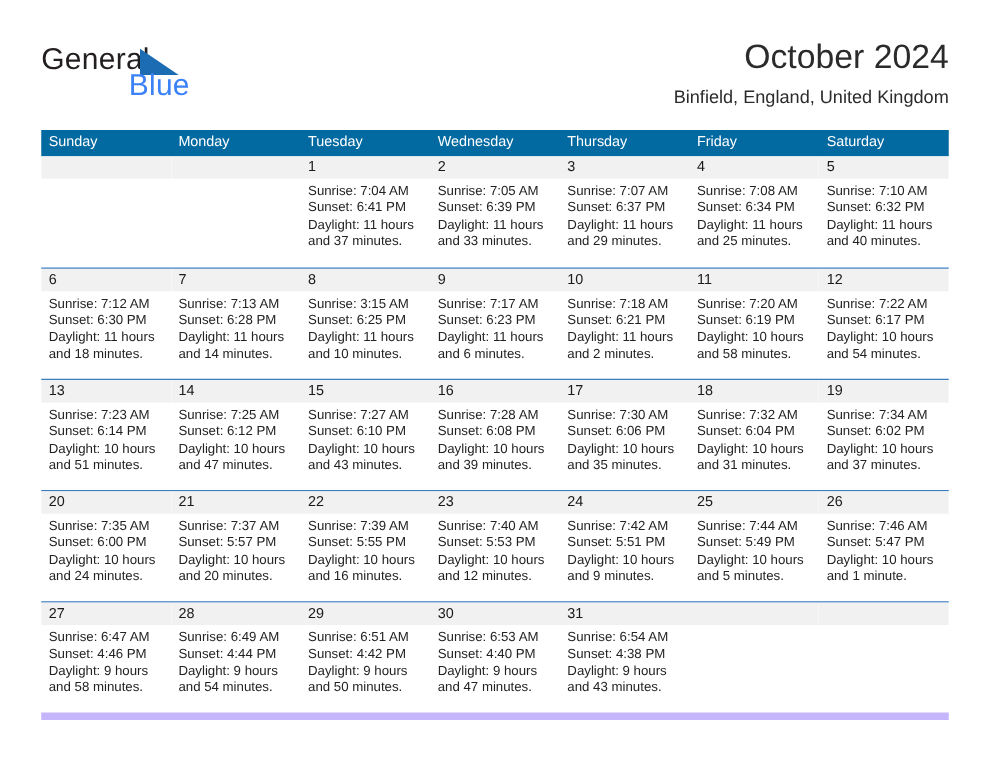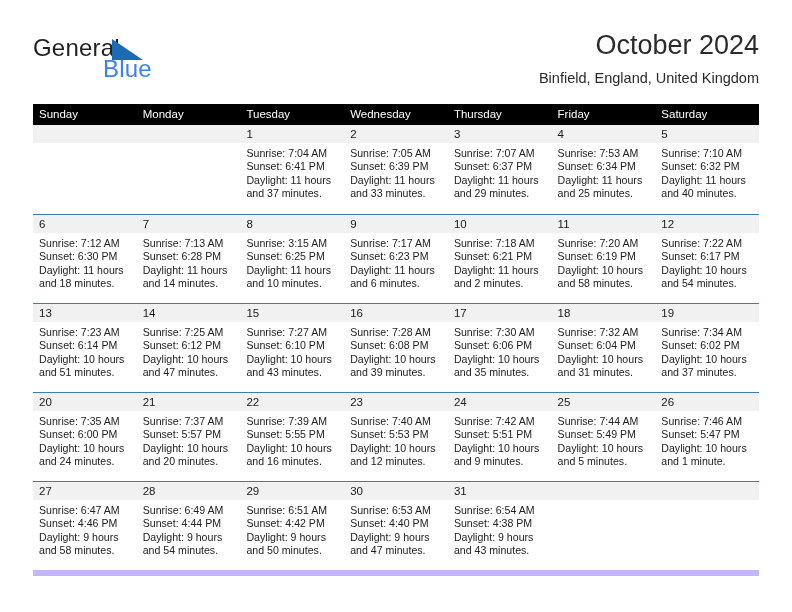--- a/index.html
+++ b/index.html
@@ -86,21 +86,21 @@
 
   
   .calendar {
     position: absolute;
     left: 33px;
     top: 104px;
     width: 726px;
   }
   .dow-row {
     display: flex;
-    background: #000000;
+    background: #0369a1;
     height: 21px;
   }
   .dow {
     flex: 1 1 0;
     color: #ffffff;
     font-size: 11.5px;
     line-height: 21px;
     padding-left: 6px;
     box-sizing: border-box;
     white-space: nowrap;
@@ -207,21 +207,21 @@
             <div class="daynum-band">3</div>
             <div class="cell-body">
               <div>Sunrise: 7:07 AM</div>
               <div>Sunset: 6:37 PM</div>
               <div class="wrap2">Daylight: 11 hours and 29 minutes.</div>
             </div>
           </div>
           <div class="cell">
             <div class="daynum-band">4</div>
             <div class="cell-body">
-              <div>Sunrise: 7:53 AM</div>
+              <div>Sunrise: 7:08 AM</div>
               <div>Sunset: 6:34 PM</div>
               <div class="wrap2">Daylight: 11 hours and 25 minutes.</div>
             </div>
           </div>
           <div class="cell">
             <div class="daynum-band">5</div>
             <div class="cell-body">
               <div>Sunrise: 7:10 AM</div>
               <div>Sunset: 6:32 PM</div>
               <div class="wrap2">Daylight: 11 hours and 40 minutes.</div>

